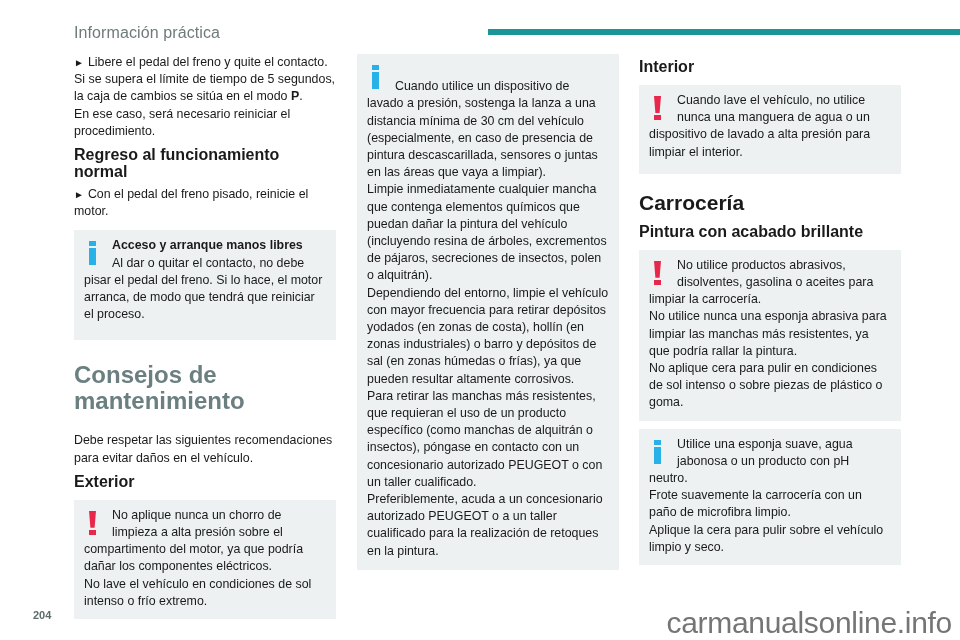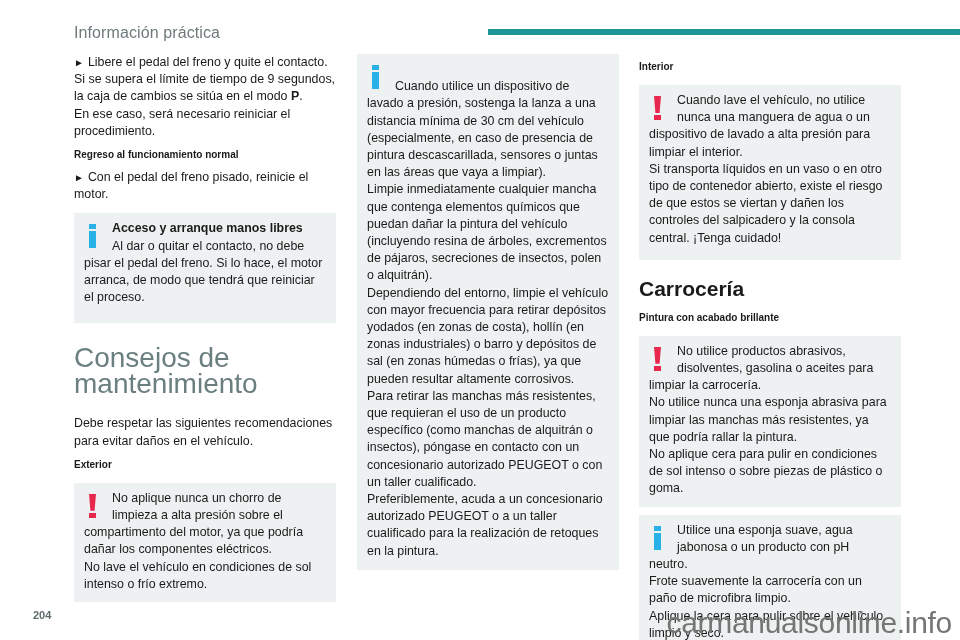--- a/index.html
+++ b/index.html
@@ -19,21 +19,21 @@
     .col1 { left: 74px; width: 262px; }
     .col2 { left: 357px; width: 262px; top: 54px; }
     .col3 { left: 639px; width: 262px; top: 58px; }
 
     p.body {
       font-size: 12.4px; line-height: 17.2px; color: #1a1a1a;
     }
     .arrow { font-size: 10px; margin-right: 4px; }
 
     h4.sub {
-      font-size: 10px; font-weight: bold; line-height: 17px; color: #1a1a1a;
+      font-size: 16px; font-weight: bold; line-height: 17px; color: #1a1a1a;
     }
 
     .box {
       background: #eef1f2; position: relative;
       padding: 7px 10px 9px 10px;
       font-size: 12.4px; line-height: 17.2px; color: #1a1a1a;
     }
     .box .icon {
       float: left; width: 20px; height: 34px; margin-right: 8px; position: relative;
     }
@@ -46,21 +46,21 @@
     .icon-warn .bar {
       position: absolute; left: 5px; top: 4px; width: 7px; height: 17px; background: #e8274d;
       clip-path: polygon(0 0, 100% 0, 80% 100%, 20% 100%);
     }
     .icon-warn .dot {
       position: absolute; left: 5px; top: 23px; width: 7px; height: 5px; background: #e8274d;
     }
     .box .bold { font-weight: bold; }
 
     h2.section {
-      font-size: 28px; line-height: 26px; font-weight: normal; color: #6b7f80;
+      font-size: 24px; line-height: 26px; font-weight: bold; color: #6b7f80;
     }
     h3.chapter {
       font-size: 21px; line-height: 25px; font-weight: bold; color: #1a1a1a;
     }
 
     .page-num {
       position: absolute; left: 33px; top: 609px; font-size: 11px; color: #5f6b6d; font-weight: bold;
     }
     .watermark {
       position: absolute; right: 8px; top: 606px; font-size: 30px; color: #757575;
@@ -71,21 +71,21 @@
     .gap-l { height: 18px; }
   </style>
 </head>
 <body>
 
 <div class="header-title">Información práctica</div>
 <div class="header-rule"></div>
 
 <div class="col col1">
   <p class="body">
-    <span class="arrow">►</span><span>Libere el pedal del freno y quite el contacto. Si se supera el límite de tiempo de 9 segundos, la caja de cambios se sitúa en el modo </span><b>P</b><span>.</span><br>
+    <span class="arrow">►</span><span>Libere el pedal del freno y quite el contacto. Si se supera el límite de tiempo de 5 segundos, la caja de cambios se sitúa en el modo </span><b>P</b><span>.</span><br>
     <span>En ese caso, será necesario reiniciar el procedimiento.</span>
   </p>
   <div class="gap-s"></div>
   <h4 class="sub">Regreso al funcionamiento normal</h4>
   <div class="gap-s"></div>
   <p class="body">
     <span class="arrow">►</span><span>Con el pedal del freno pisado, reinicie el motor.</span>
   </p>
   <div class="gap-m"></div>
   <div class="box" style="width:262px;">
@@ -132,21 +132,20 @@
 
 <div class="col col3">
   <h4 class="sub">Interior</h4>
   <div class="gap-m"></div>
   <div class="box">
     <span class="icon icon-warn">
         <span class="bar"></span>
         <span class="dot"></span>
       </span>
     <span>Cuando lave el vehículo, no utilice nunca una manguera de agua o un dispositivo de lavado a alta presión para limpiar el interior.</span><br>
-    <span>Si transporta líquidos en un vaso o en otro tipo de contenedor abierto, existe el riesgo de que estos se viertan y dañen los controles del salpicadero y la consola central. ¡Tenga cuidado!</span>
     <div style="height:4px"></div>
   </div>
   <div style="height:16px"></div>
   <h3 class="chapter">Carrocería</h3>
   <div style="height:8px"></div>
   <h4 class="sub">Pintura con acabado brillante</h4>
   <div class="gap-m"></div>
   <div class="box">
     <span class="icon icon-warn">
         <span class="bar"></span>

